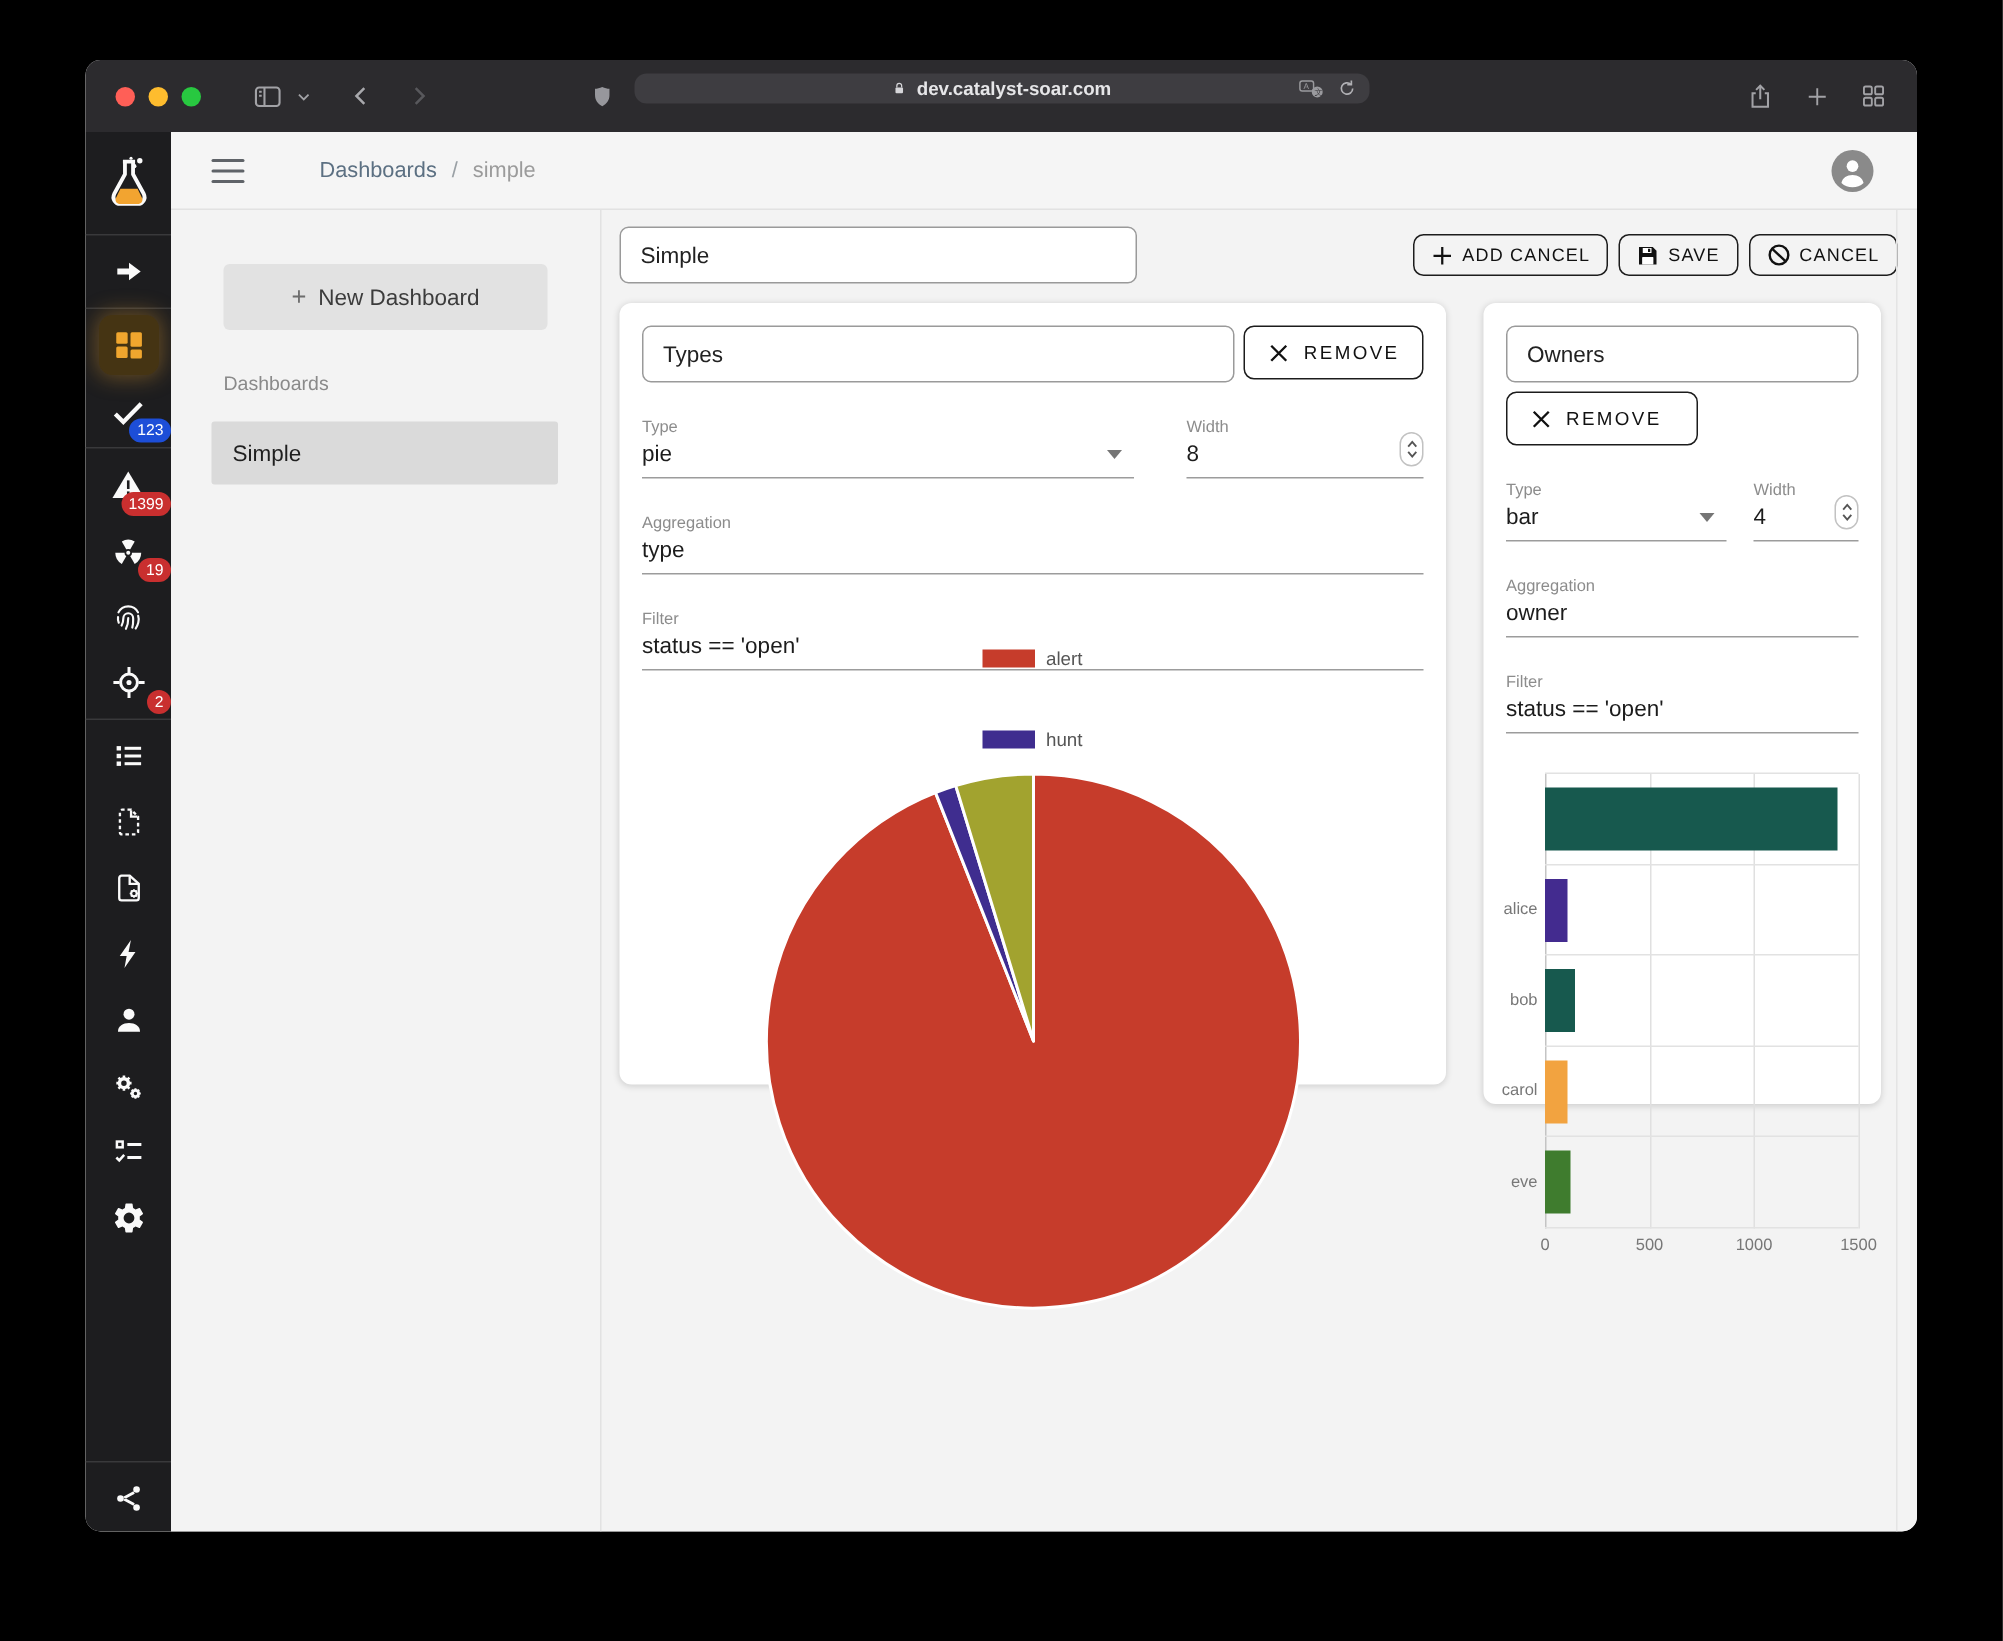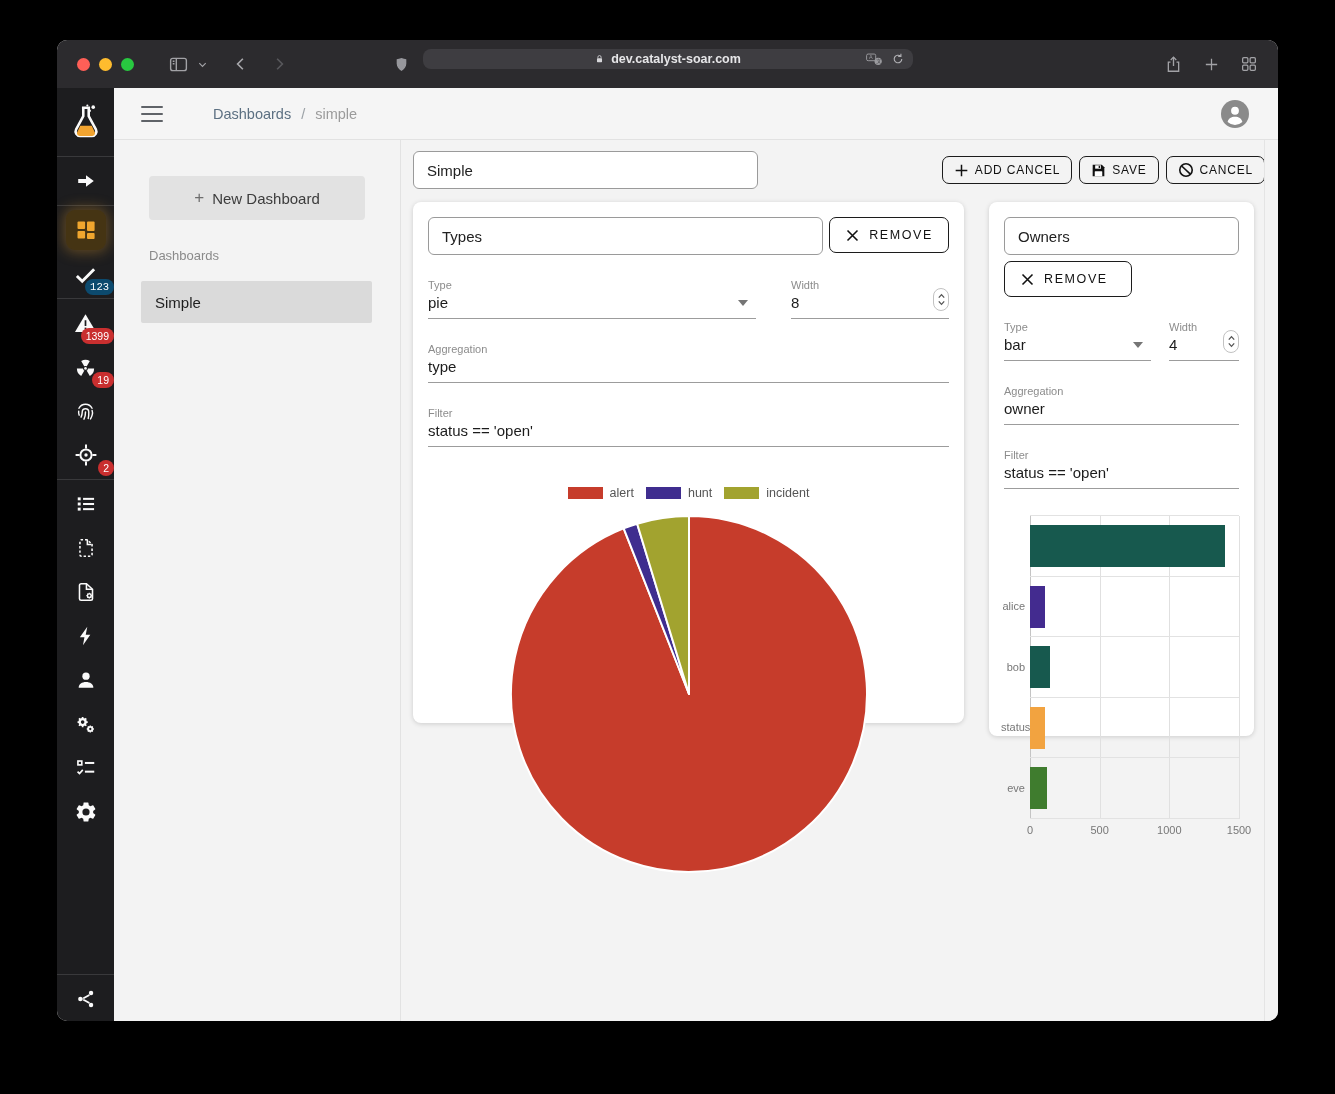--- a/index.html
+++ b/index.html
@@ -60,21 +60,21 @@
   .remove-below{margin-top:6px;width:128px;}
 
   .field{position:relative;}
   .f-label{font-size:11px;color:#8c8c8c;margin-bottom:3px;}
   .f-value{font-size:15px;color:#1c1c1c;padding-bottom:7px;border-bottom:1px solid #9c9c9c;min-height:22px;}
   .field-row{display:flex;margin-top:24px;}
   .caret{position:absolute;right:8px;bottom:13px;width:0;height:0;border-left:5px solid transparent;border-right:5px solid transparent;border-top:6px solid #757575;}
   .spinner{position:absolute;right:0;bottom:8px;width:16px;height:23px;border:1px solid #c2c2c2;border-radius:9px;display:flex;align-items:center;justify-content:center;background:#fff;}
   .fw{margin-top:24px;}
 
-  .legend{display:flex;justify-content:center;gap:12px;margin-top:38px;height:15px;align-items:center;}
+  .legend{display:flex;justify-content:center;gap:40px;margin-top:38px;height:15px;align-items:center;flex-direction:column;}
   .lg-item{display:flex;align-items:center;gap:7px;}
   .lg-swatch{width:35px;height:12px;}
   .lg-label{font-size:12.5px;color:#555;}
   .pie-wrap{display:flex;justify-content:center;margin-top:10px;}
 
   .barchart{margin-top:26px;}
   .bc-body{position:relative;margin-left:26px;border-top:1px solid #e2e2e2;}
   .bc-row{position:relative;height:60.5px;border-bottom:1px solid #e2e2e2;}
   .bc-label{position:absolute;left:-29px;width:24px;top:50%;transform:translateY(-50%);font-size:11px;color:#777;text-align:right;}
   .bc-bar{position:absolute;left:0;top:9px;height:42px;z-index:1;}
@@ -199,21 +199,21 @@
                   <rect x="3.5" y="13" width="7.6" height="7.6" rx="1"></rect>
                   <rect x="13" y="15" width="7.6" height="6" rx="1"></rect>
                 </g>
               </svg>
             </div>
           </div>
           <div class="sb-item">
             <svg width="23" height="23" viewBox="0 0 24 24">
               <path d="M3 13.5l5.6 5.6L21 6.5" stroke="#fafafa" stroke-width="3" fill="none"></path>
             </svg>
-            <span class="badge" style="background: #0c4a6e; font-family: Liberation Mono, monospace;">123</span>
+            <span class="badge" style="background: #1d4ed8;">123</span>
           </div>
           <div class="sb-divider"></div>
           <div class="sb-item">
             <svg width="23" height="23" viewBox="0 0 24 24">
               <path d="M12 2.4L23 20.8H1z" fill="#fafafa"></path>
               <rect x="11.1" y="8.6" width="1.8" height="6" fill="#1d1d1f"></rect>
               <rect x="11.1" y="16.3" width="1.8" height="1.9" fill="#1d1d1f"></rect>
             </svg>
             <span class="badge" style="background: rgb(201, 47, 47);">1399</span>
           </div>
@@ -482,21 +482,21 @@
                       </div>
                       <div class="bc-row">
                         <span class="bc-label">alice</span>
                         <div class="bc-bar" style="width: 7%; background: rgb(67, 43, 143);"></div>
                       </div>
                       <div class="bc-row">
                         <span class="bc-label">bob</span>
                         <div class="bc-bar" style="width: 9.33333%; background: rgb(23, 89, 78);"></div>
                       </div>
                       <div class="bc-row">
-                        <span class="bc-label">status</span>
+                        <span class="bc-label">carol</span>
                         <div class="bc-bar" style="width: 7.33333%; background: rgb(242, 163, 64);"></div>
                       </div>
                       <div class="bc-row">
                         <span class="bc-label">eve</span>
                         <div class="bc-bar" style="width: 8%; background: rgb(63, 124, 46);"></div>
                       </div>
                     </div>
                     <div class="bc-axis">
                       <span class="bc-tick" style="left: 0%;">0</span>
                       <span class="bc-tick" style="left: 33.3333%;">500</span>

